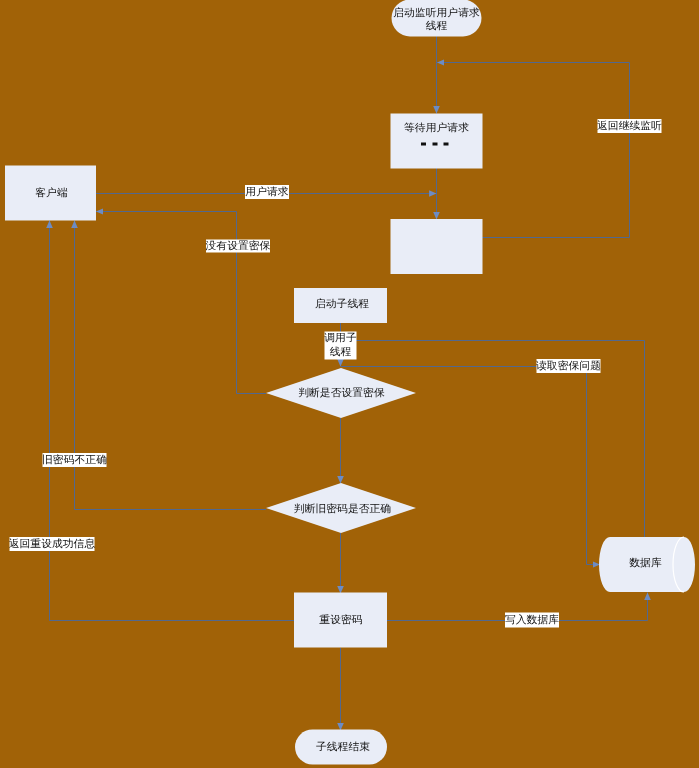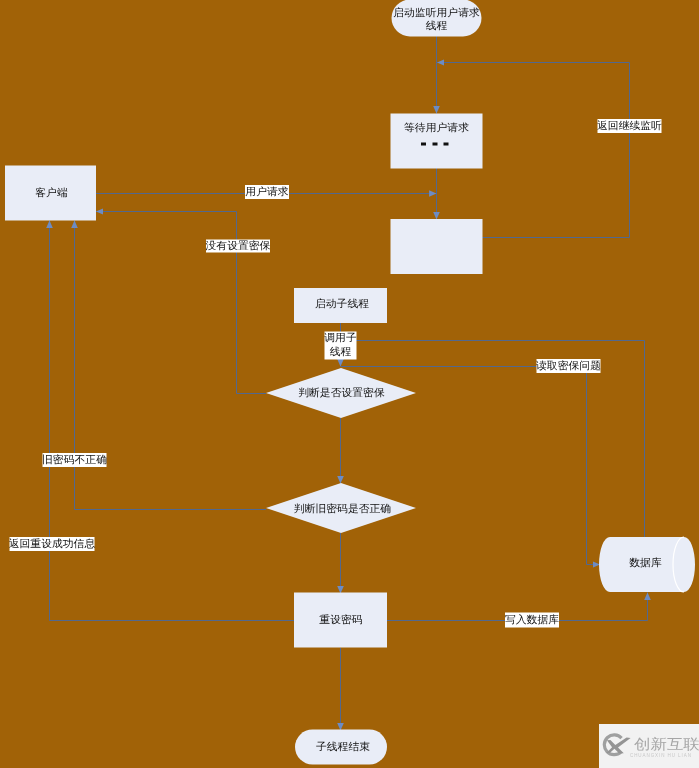--- a/index.html
+++ b/index.html
@@ -124,21 +124,13 @@
         <g>
           <rect x="9.5" y="537" width="85" height="14" fill="#ffffff"></rect>
           <text x="50" y="544" class="elabel-text" fill="#111111" transform="scale(1.04,1)">返回重设成功信息</text>
         </g>
         <g>
           <rect x="505" y="612.5" width="54" height="15" fill="#ffffff"></rect>
           <text x="511.53846153846155" y="620" class="elabel-text" fill="#111111" transform="scale(1.04,1)">写入数据库</text>
         </g>
       </g>
     </svg>
-  <div id="wm">
-    <svg class="wmlogo" width="34" height="32" viewBox="0 0 34 32">
-      <path fill="#9fa0a0" d="M21.75 7.1 A11.5 11.5 0 1 0 21.19 23.07 L18.97 20.77 A8.3 8.3 0 1 1 19.37 9.25 Z"></path>
-      <path fill="#949494" d="M5.9 10.2 L9.4 9.9 L14.3 15.0 L25.6 7.4 L29.6 7.9 L17.0 17.6 L22.8 23.2 L18.3 23.4 L13.4 18.8 L8.8 23.0 L5.4 22.9 L11.1 17.2 Z"></path>
-    </svg>
-    <span class="wmbrand">创新互联</span>
-    <span class="wmsub">CHUANGXIN HU LIAN</span>
-  </div>
 </div>
 
 </body></html>

